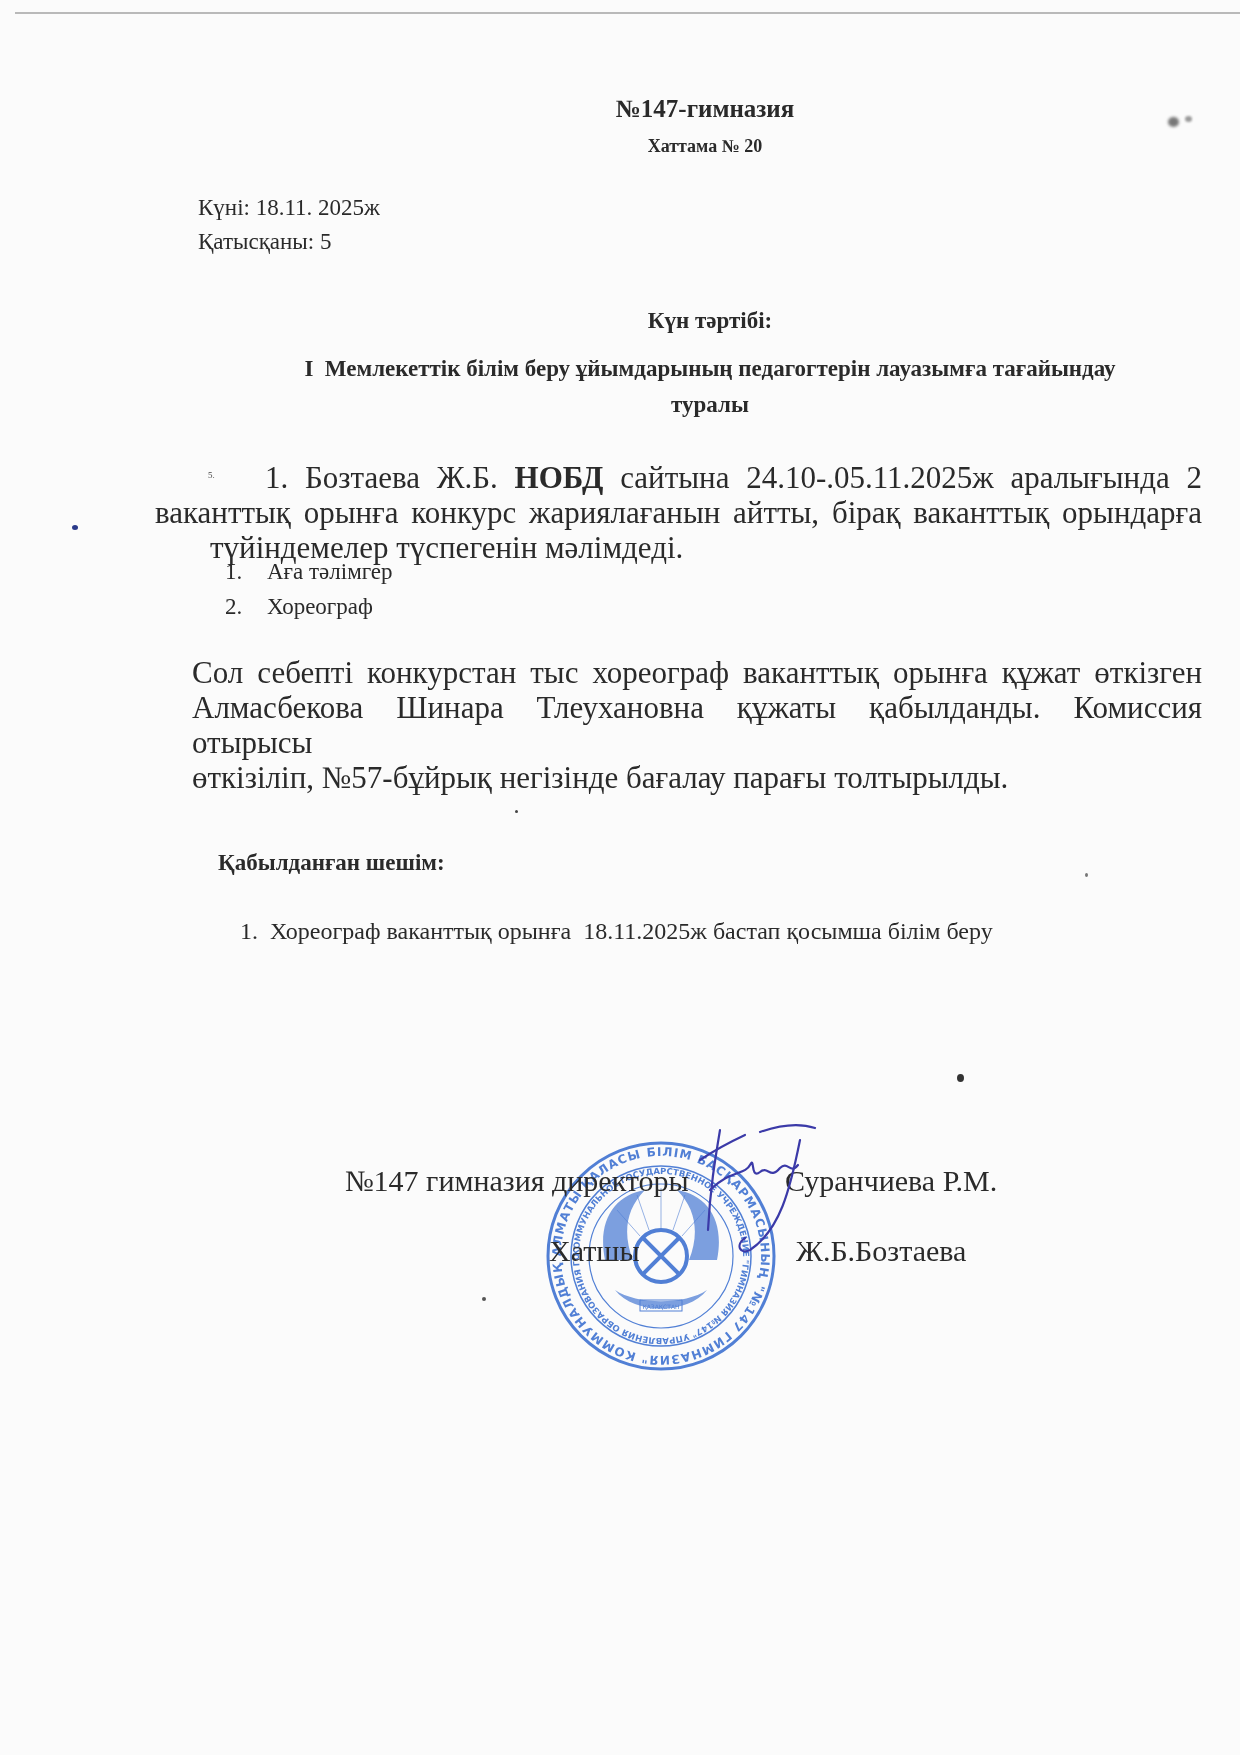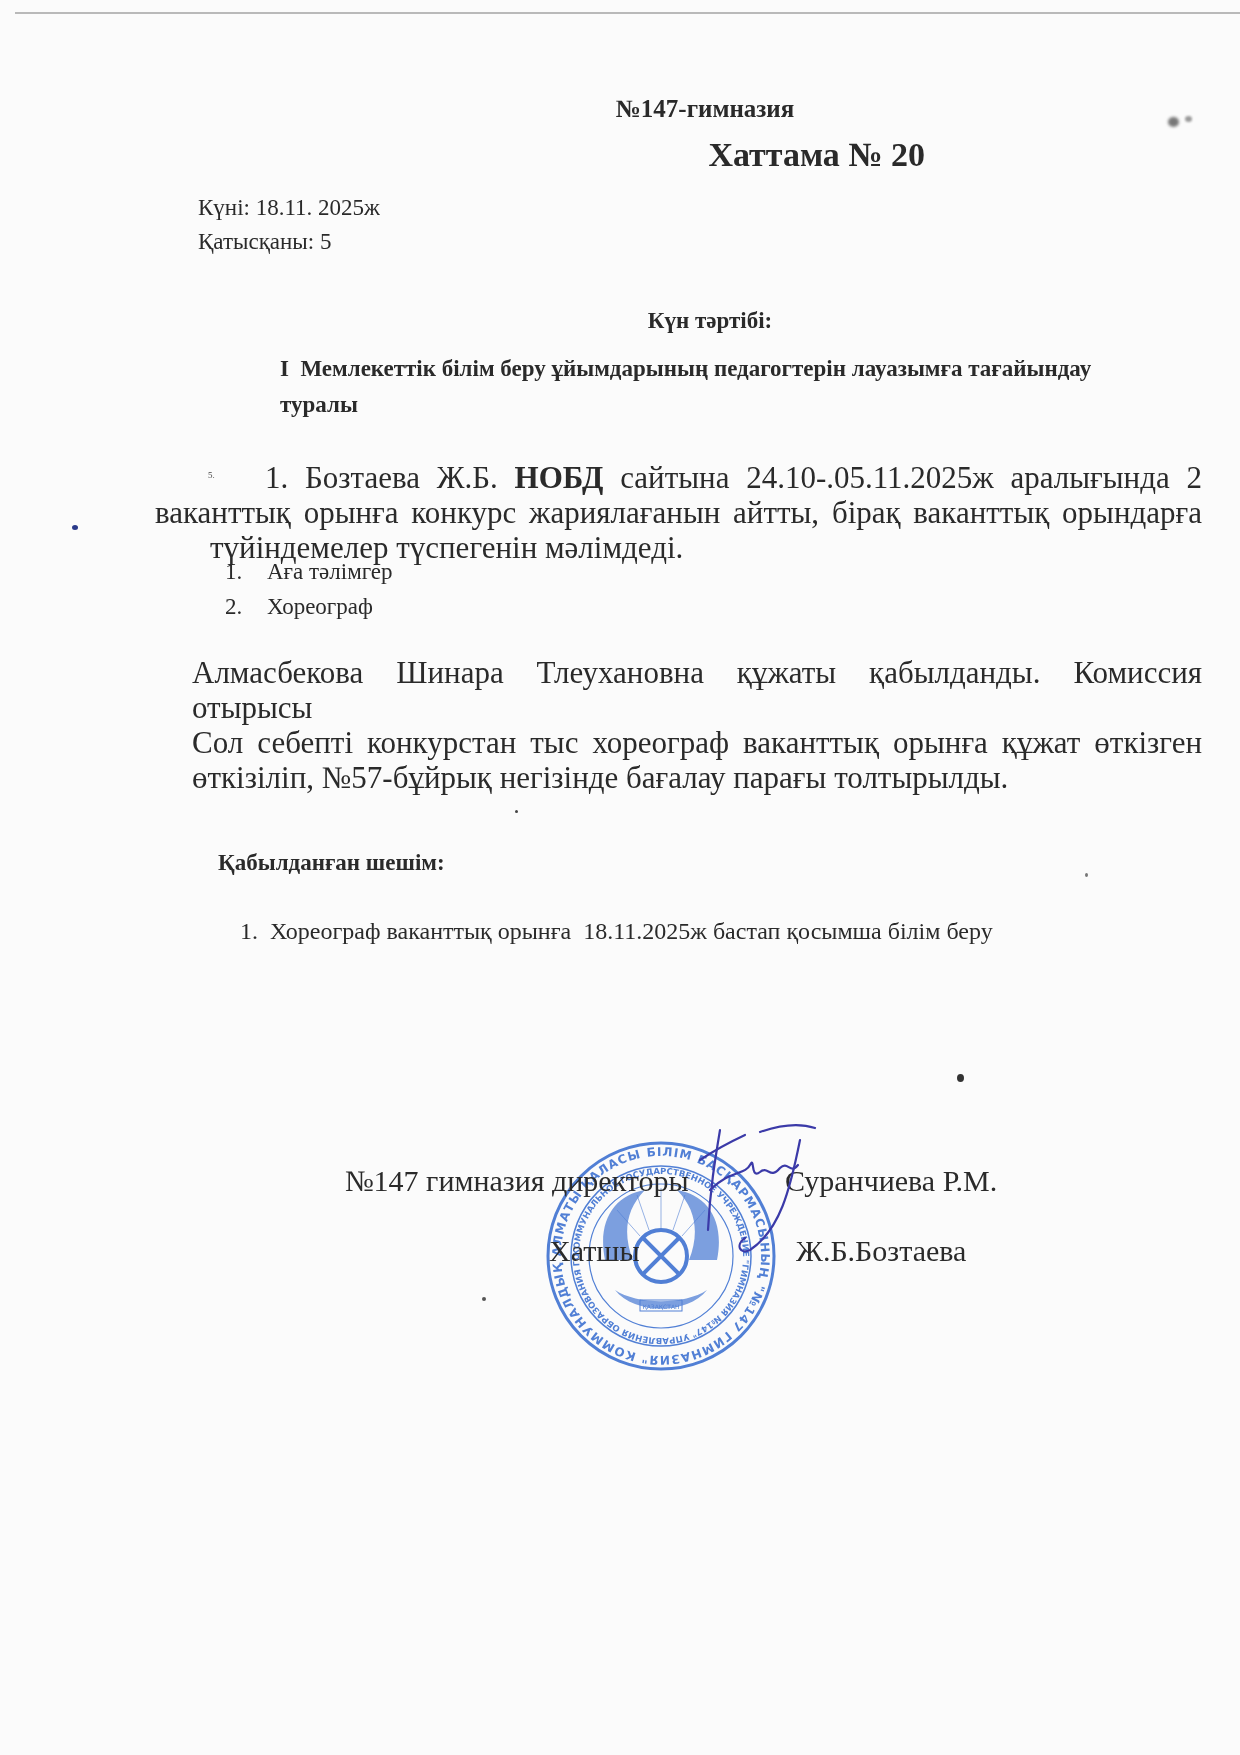--- a/index.html
+++ b/index.html
@@ -10,26 +10,26 @@
       color: #2a2a2a;
     }
     .scan-line {
       position: absolute; left: 15px; top: 12px; width: 1225px; height: 2px;
       background: #b9b9b9;
     }
     .speck { position: absolute; border-radius: 50%; }
     .abs { position: absolute; white-space: nowrap; }
 
     .title1 { top: 95px; font-size: 25px; font-weight: bold; left: 485px; width: 440px; text-align:center; }
-    .title2 { top: 136px; font-size: 34px; font-weight: bold; left: 485px; width: 440px; text-align:right; }
+    .title2 { top: 136px; font-size: 18px; font-weight: bold; left: 485px; width: 440px; text-align:center; }
 
     .meta { left: 198px; font-size: 23px; }
 
     .agenda-head { top: 308px; left: 460px; width: 500px; text-align:center; font-size: 23px; font-weight:bold; }
-    .agenda-item { top: 351px; left: 280px; width: 860px; font-size: 23px; font-weight:bold; line-height: 36px; white-space: normal;}
+    .agenda-item { top: 351px; left: 280px; width: 860px; font-size: 23px; font-weight:bold; text-align:center; line-height: 36px; white-space: normal;}
 
     .para {
       position: absolute; font-size: 31px; line-height: 35px; text-align: justify;
       text-align-last: auto;
     }
     .para1 { left: 210px; top: 460px; width: 992px; text-indent: 55px; }
     .line-just { display: block; text-align: justify; text-align-last: justify; }
     .line-left { display: block; text-align: left; text-align-last: left; font-family: Liberation Serif, serif; }
 
     .list { position: absolute; left: 225px; font-size: 23px; line-height: 35px; }
@@ -76,22 +76,22 @@
   <span class="line-just" style="text-indent:0;margin-left:-55px;">ваканттық орынға конкурс жариялағанын айтты, бірақ ваканттық орындарға</span>
   <span class="line-left" style="margin-left:-55px;">түйіндемелер түспегенін мәлімдеді.</span>
 </div>
 
 <div class="list" style="top:554px;">
   <div><span class="num">1.</span><span>Аға тәлімгер</span></div>
   <div><span class="num">2.</span><span>Хореограф</span></div>
 </div>
 
 <div class="para para2">
+  <span class="line-just">Сол себепті конкурстан тыс хореограф ваканттық орынға құжат өткізген</span>
   <span class="line-just">Алмасбекова Шинара Тлеухановна құжаты қабылданды. Комиссия отырысы</span>
-  <span class="line-just">Сол себепті конкурстан тыс хореограф ваканттық орынға құжат өткізген</span>
   <span class="line-left">өткізіліп, №57-бұйрық негізінде бағалау парағы толтырылды.</span>
 </div>
 
 <div class="abs decision-head">Қабылданған шешім:</div>
 <div class="decision">
   <span class="num">1.</span>
   <div style="white-space:pre;">Хореограф ваканттық орынға  18.11.2025ж бастап қосымша білім беру</div>
 </div>
 
 <svg class="stamp" viewBox="0 0 232 232">

